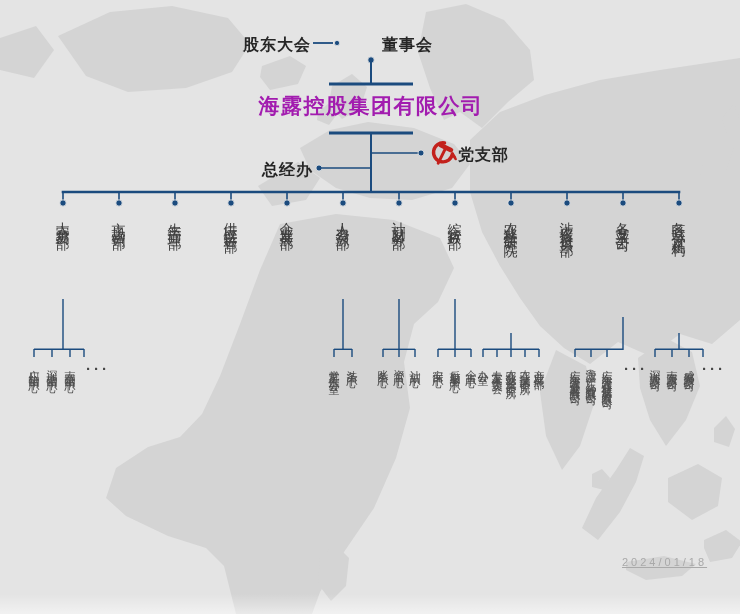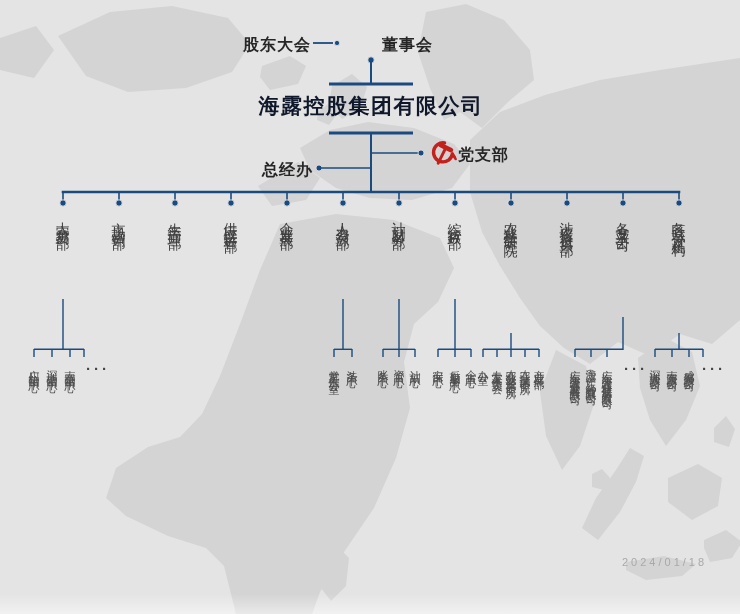--- a/index.html
+++ b/index.html
@@ -6,40 +6,40 @@
   .stage{
     position:relative;width:740px;height:614px;overflow:hidden;
     background:#e4e4e4;
     font-family:"Liberation Sans","DejaVu Sans",sans-serif;
   }
   .stage svg.layer{position:absolute;left:0;top:0;}
   .hlabel{position:absolute;white-space:nowrap;}
   .node-top{font-size:16px;font-weight:bold;color:#262626;letter-spacing:1px;}
   .company-title{
     left:250px;top:92px;width:242px;text-align:center;
-    font-size:21px;font-weight:bold;color:#0f172a;letter-spacing:1.5px;
+    font-size:21px;font-weight:bold;color:#a21caf;letter-spacing:1.5px;
   }
   .vtext{
     position:absolute;writing-mode:vertical-rl;text-orientation:mixed;
     line-height:1;white-space:nowrap;
   }
   .dept-label{top:211px;font-size:14px;letter-spacing:3.5px;color:#3e3e3e;}
   .child-label{top:361px;font-size:11px;letter-spacing:2.3px;color:#4d4d4d;}
   .more-dots{
     position:absolute;top:360px;font-size:15px;font-weight:bold;
     letter-spacing:3px;color:#454545;
   }
   .party-emblem{position:absolute;left:428px;top:140px;width:27px;height:27px;}
   .party-label{left:458px;top:145px;}
   .gm-label{left:262px;top:160px;text-align:center;}
   .sh-label{left:243px;top:35px;}
   .board-label{left:338px;top:35px;margin-left:44px;}
   .date-stamp{
     position:absolute;left:622px;top:556px;font-size:11px;
-    letter-spacing:3px;color:#a9a9a9;
+    letter-spacing:3px;color:#a9a9a9;text-decoration:underline;
   }
   .bottom-fade{
     position:absolute;left:0;bottom:0;width:740px;height:20px;
     background:linear-gradient(rgba(255,255,255,0),rgba(255,255,255,0.5));
     pointer-events:none;
   }
 </style>
 </head>
 <body>
 

